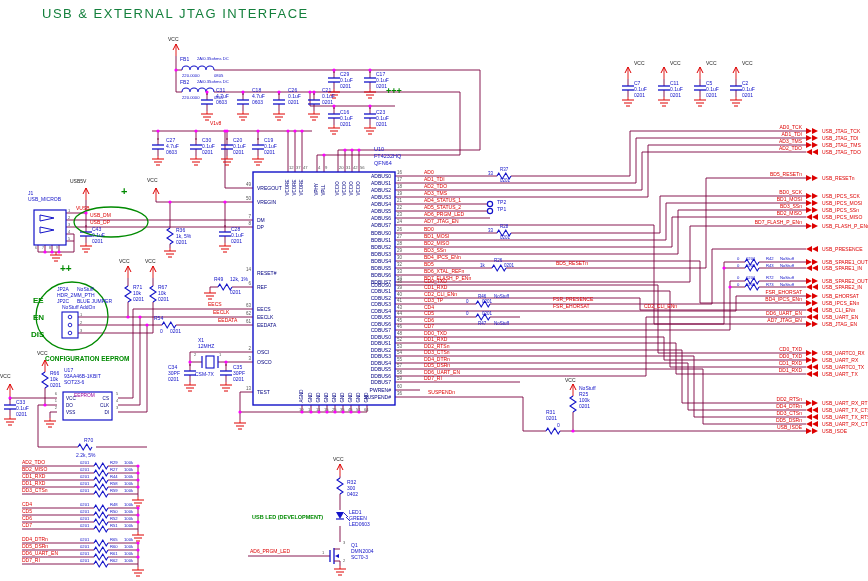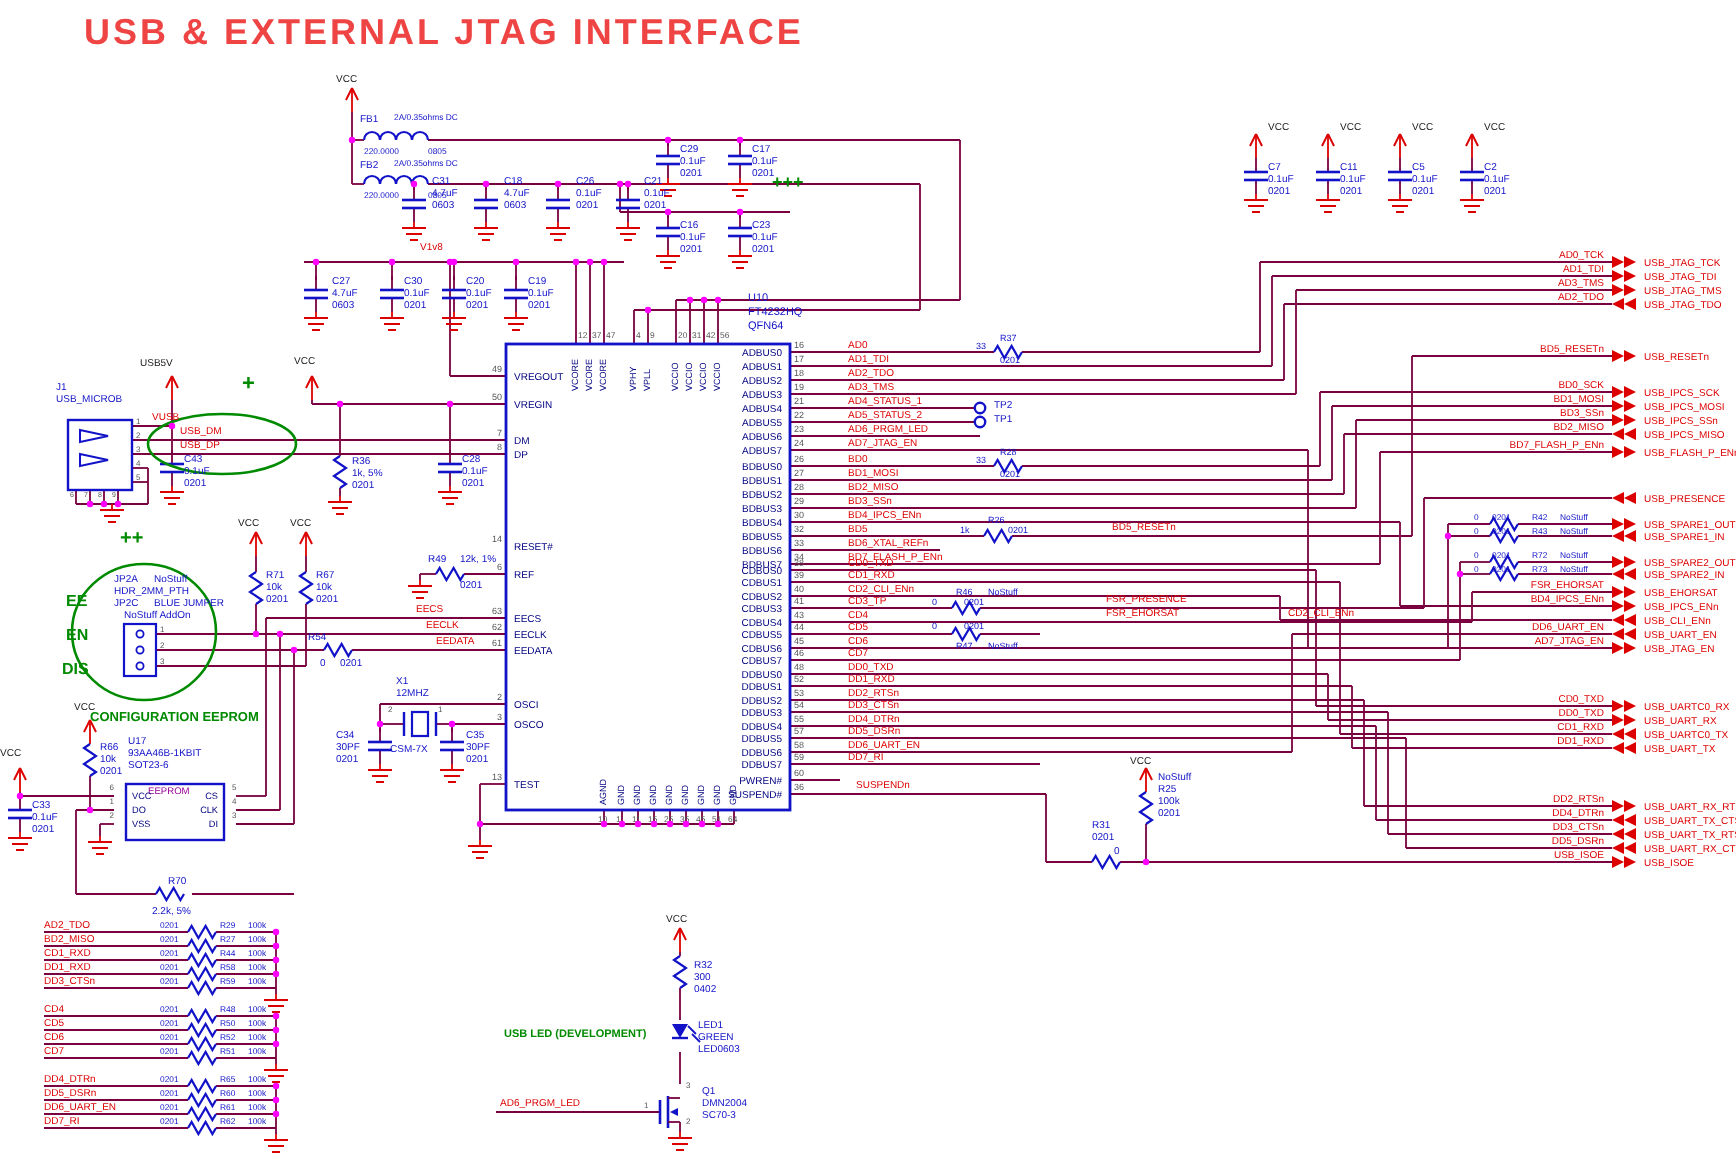--- a/index.html
+++ b/index.html
@@ -1,18 +1,18 @@
 <!DOCTYPE html>
 <html><head>
 <meta charset="utf-8">
 <style>
   html,body{margin:0;padding:0;background:#fff;}
   #page{position:relative;width:868px;height:581px;background:#ffffff;overflow:hidden;
         font-family:"Liberation Sans",sans-serif;}
-  #title{position:absolute;left:42px;top:6px;font-size:18px;font-weight:bold;color:#ef4444;
+  #title{position:absolute;left:42px;top:6px;font-size:13px;font-weight:normal;color:#15803d;
          letter-spacing:1.5px;font-family:"Liberation Sans",sans-serif;}
   svg text{font-family:"Liberation Sans",sans-serif;}
 </style>
 </head>
 <body>
 
 <div id="page">
   <svg id="cv" width="868" height="581" viewBox="0 0 868 581">
       <line x1="176" y1="56" x2="176" y2="92" stroke="#7a0040" stroke-width="0.9"></line>
       <line x1="176" y1="70" x2="182" y2="70" stroke="#7a0040" stroke-width="0.9"></line>

